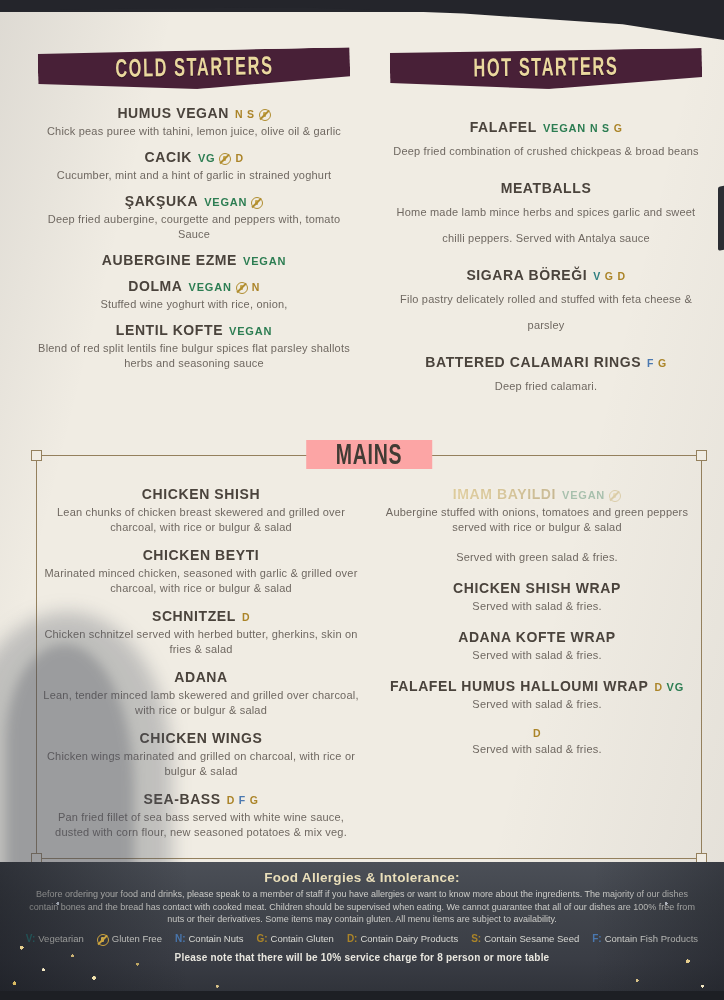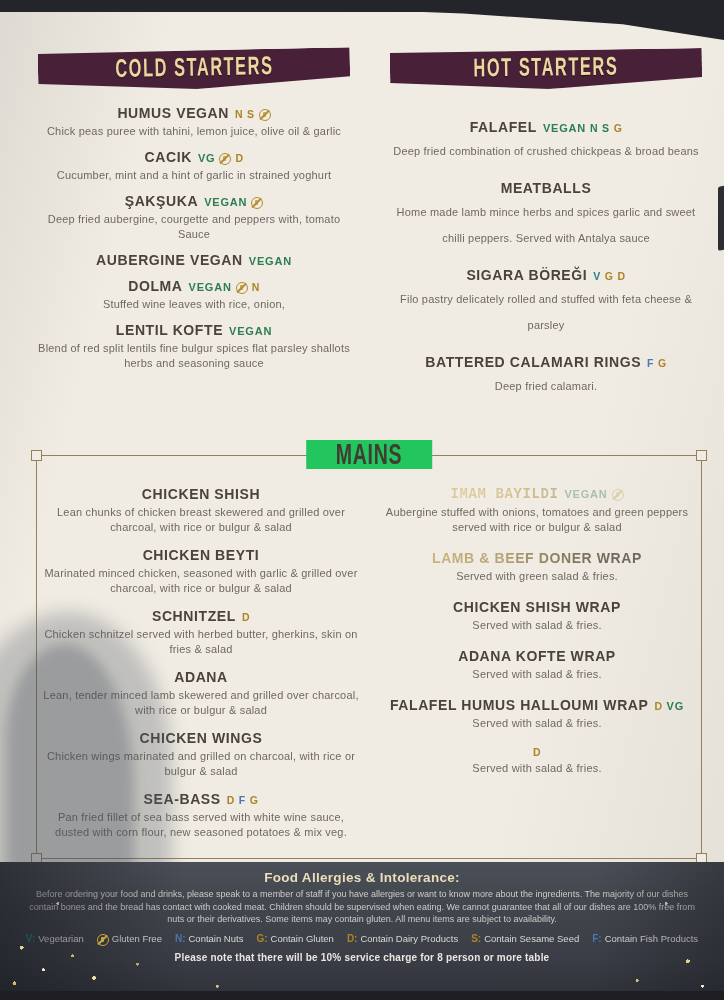--- a/index.html
+++ b/index.html
@@ -51,28 +51,28 @@
   .gf{position:relative;display:inline-block;width:10px;height:10px;border:1.6px solid #b08d2f;border-radius:50%;top:1px;}
   .gf::after{content:"";position:absolute;left:-2px;top:4px;width:13px;height:1.6px;background:#b08d2f;transform:rotate(-45deg);}
   .gf::before{content:"";position:absolute;left:3px;top:2px;width:3px;height:5px;background:#caa94d;border-radius:1px;}
   .dish-desc{font-size:11px;line-height:15px;color:#6f6861;letter-spacing:.2px;margin-top:3px;}
   .col.hot .dish{margin-bottom:16px;}
   .col.hot .dish-desc{line-height:26px;}
   .col.hot .spacer-top{height:14px;}
 
   
   .fade-full{color:transparent;background:linear-gradient(90deg,#d9c48d,#cdb987 55%,#bfae85);
-    -webkit-background-clip:text;background-clip:text;text-shadow:0 0 6px rgba(255,252,240,.55);font-family:Liberation Mono, monospace;}
+    -webkit-background-clip:text;background-clip:text;text-shadow:0 0 6px rgba(255,252,240,.55);}
   .fade-icons{opacity:.45;filter:saturate(.6) brightness(1.2);}
   .fade-partial{color:transparent;background:linear-gradient(90deg,#c9b57e 0%,#b5a173 35%,#8a7c60 60%,#6f675a 85%);
     -webkit-background-clip:text;background-clip:text;}
 
   
   .mains-wrap{position:relative;margin:40px 22px 0 36px;border:1px solid #94805d;padding:30px 6px 6px;z-index:1;}
-  .mains-title{position:absolute;top:-16px;left:50%;transform:translateX(-50%);background:#22c55e;padding:0 20px;
+  .mains-title{position:absolute;top:-16px;left:50%;transform:translateX(-50%);background:#fca5a5;padding:0 20px;
     font-weight:700;font-size:25px;letter-spacing:1px;color:#413b34;}
   .mains-title span{display:inline-block;transform:scaleX(.78) scaleY(1.15);white-space:nowrap;}
   .corner{position:absolute;width:9px;height:9px;border:1.5px solid #94805d;background:#f0ece3;}
   .corner.tl{left:-6px;top:-6px;} .corner.tr{right:-6px;top:-6px;}
   .corner.bl{left:-6px;bottom:-6px;} .corner.br{right:-6px;bottom:-6px;}
   .mains-cols{display:flex;gap:20px;}
   .mains-cols .col .dish{margin-bottom:12px;}
   .mains-cols .col.right .dish{margin-bottom:15px;}
   .mains-cols .col.right .dish-desc{}
 
@@ -142,36 +142,36 @@
                 <span class="dish-name">ŞAKŞUKA</span>
                 <span class="badges">
                   <span class="badge c-green sm">VEGAN</span>
                   <span class="gf"></span>
                 </span>
               </div>
               <div class="dish-desc">Deep fried aubergine, courgette and peppers with, tomato Sauce</div>
             </div>
             <div class="dish">
               <div class="dish-row">
-                <span class="dish-name">AUBERGINE VEGAN</span>
+                <span class="dish-name">AUBERGINE EZME</span>
                 <span class="badges">
                   <span class="badge c-green sm">VEGAN</span>
                 </span>
               </div>
             </div>
             <div class="dish">
               <div class="dish-row">
                 <span class="dish-name">DOLMA</span>
                 <span class="badges">
                   <span class="badge c-green sm">VEGAN</span>
                   <span class="gf"></span>
                   <span class="badge c-gold">N</span>
                 </span>
               </div>
-              <div class="dish-desc">Stuffed wine leaves with rice, onion,</div>
+              <div class="dish-desc">Stuffed wine yoghurt with rice, onion,</div>
             </div>
             <div class="dish">
               <div class="dish-row">
                 <span class="dish-name">LENTIL KOFTE</span>
                 <span class="badges">
                   <span class="badge c-green sm">VEGAN</span>
                 </span>
               </div>
               <div class="dish-desc">Blend of red split lentils fine bulgur spices flat parsley shallots  herbs and seasoning sauce</div>
             </div>
@@ -284,23 +284,20 @@
               <div class="dish-row">
                 <span class="dish-name fade-full">IMAM BAYILDI</span>
                 <span class="badges fade-icons">
                   <span class="badge c-green sm">VEGAN</span>
                   <span class="gf"></span>
                 </span>
               </div>
               <div class="dish-desc">Aubergine stuffed with onions, tomatoes and green peppers served with rice or bulgur &amp; salad</div>
             </div>
             <div class="dish">
-              <div class="dish-row">
-                <span class="dish-name fade-partial">LAMB &amp; BEEF DONER WRAP</span>
-              </div>
               <div class="dish-desc">Served with green salad &amp; fries.</div>
             </div>
             <div class="dish">
               <div class="dish-row">
                 <span class="dish-name">CHICKEN SHISH WRAP</span>
               </div>
               <div class="dish-desc">Served with salad &amp; fries.</div>
             </div>
             <div class="dish">
               <div class="dish-row">

